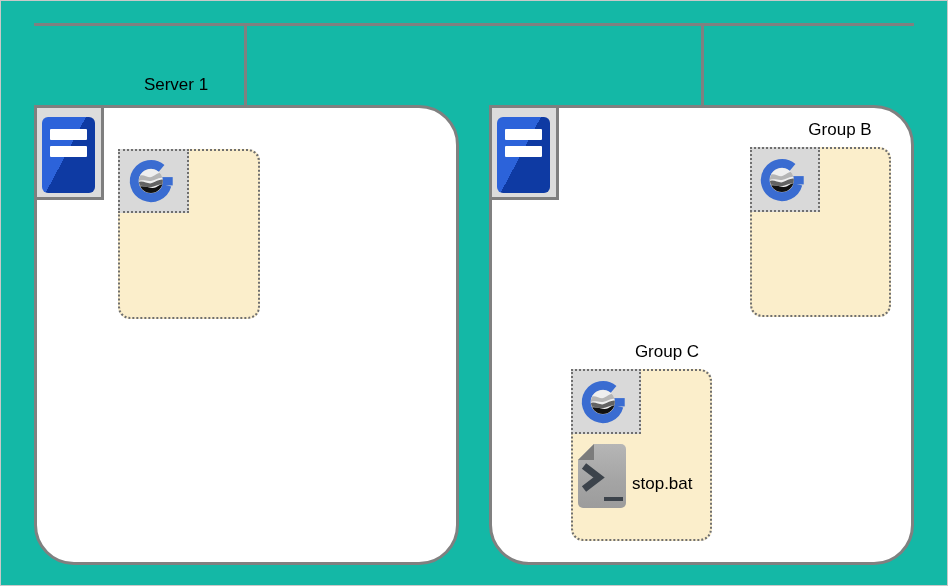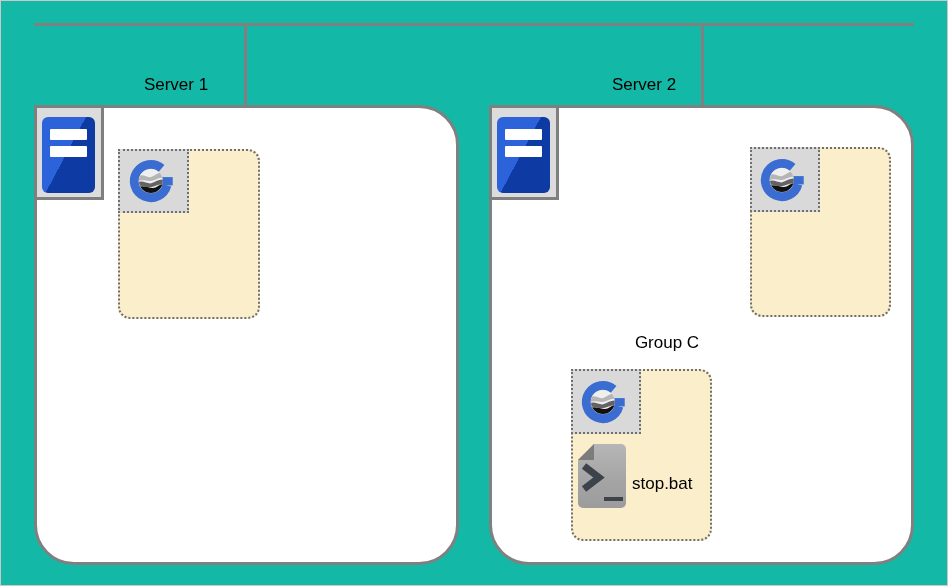--- a/index.html
+++ b/index.html
@@ -105,21 +105,20 @@
 </head>
 <body>
 
 <div id="canvas">
 
   <div class="abs net-line" style="left:33px; top:22px; width:880px; height:3px;"></div>
   <div class="abs net-line" style="left:243px; top:22px; width:3px; height:82px;"></div>
   <div class="abs net-line" style="left:700px; top:22px; width:3px; height:82px;"></div>
 
   <div class="abs lbl" style="left:105px; top:74px; width:140px;">Server 1</div>
-  <div class="abs lbl" style="left:573px; top:74px; width:140px;">Server 2</div>
 
   <div class="abs server-box" style="left:33px; top:104px; width:425px; height:460px;"></div>
 
   <div class="abs server-box" style="left:488px; top:104px; width:425px; height:460px;"></div>
 
   <div class="abs server-chip" style="left:33px; top:104px; width:70px; height:95px;">
     <div class="tower">
       <div class="bar bar1"></div>
       <div class="bar bar2"></div>
     </div>
@@ -142,38 +141,39 @@
           <circle cx="44" cy="50" r="23"></circle>
         </clipPath>
       <g clip-path="url(#sp1)">
         <path d="M18,42 C28,33 38,46 46,42 C54,38 61,31 70,35 L70,45 C60,41 53,49 44,50 C35,51 27,46 18,51 Z" fill="#b5b5b5"></path>
         <path d="M18,53 C28,47 38,57 46,54 C54,51 62,45 70,48 L70,57 C60,54 51,62 42,62 C33,62 26,56 18,61 Z" fill="#636363"></path>
         <path d="M18,62 C30,56 44,67 54,62 C61,58 66,55 70,57 L70,74 L18,74 Z" fill="#111111"></path>
       </g>
     </svg>
   </div>
 
+  <div class="abs lbl" style="left:769px; top:119px; width:140px;">Group B</div>
   <div class="abs group-box" style="left:749px; top:146px; width:141px; height:170px;"></div>
   <div class="abs group-chip" style="left:749px; top:146px; width:70px; height:65px;">
     <svg width="56" height="52" viewBox="0 0 100 100">
       <path d="M 64.6 25.5 A 32 32 0 1 0 74.9 58.3" fill="none" stroke="#3a6cd1" stroke-width="17"></path>
       <rect x="50" y="42.5" width="36" height="16" fill="#3a6cd1"></rect>
       <circle cx="44" cy="50" r="23" fill="#efefef"></circle>
       <clipPath id="sp2">
           <circle cx="44" cy="50" r="23"></circle>
         </clipPath>
       <g clip-path="url(#sp2)">
         <path d="M18,42 C28,33 38,46 46,42 C54,38 61,31 70,35 L70,45 C60,41 53,49 44,50 C35,51 27,46 18,51 Z" fill="#b5b5b5"></path>
         <path d="M18,53 C28,47 38,57 46,54 C54,51 62,45 70,48 L70,57 C60,54 51,62 42,62 C33,62 26,56 18,61 Z" fill="#636363"></path>
         <path d="M18,62 C30,56 44,67 54,62 C61,58 66,55 70,57 L70,74 L18,74 Z" fill="#111111"></path>
       </g>
     </svg>
   </div>
 
-  <div class="abs lbl" style="left:596px; top:332px; width:140px;">Group C</div>
+  <div class="abs lbl" style="left:596px; top:341px; width:140px;">Group C</div>
   <div class="abs group-box" style="left:570px; top:368px; width:141px; height:172px;"></div>
   <div class="abs group-chip" style="left:570px; top:368px; width:70px; height:65px;">
     <svg width="56" height="52" viewBox="0 0 100 100">
       <path d="M 64.6 25.5 A 32 32 0 1 0 74.9 58.3" fill="none" stroke="#3a6cd1" stroke-width="17"></path>
       <rect x="50" y="42.5" width="36" height="16" fill="#3a6cd1"></rect>
       <circle cx="44" cy="50" r="23" fill="#efefef"></circle>
       <clipPath id="sp3">
           <circle cx="44" cy="50" r="23"></circle>
         </clipPath>
       <g clip-path="url(#sp3)">

